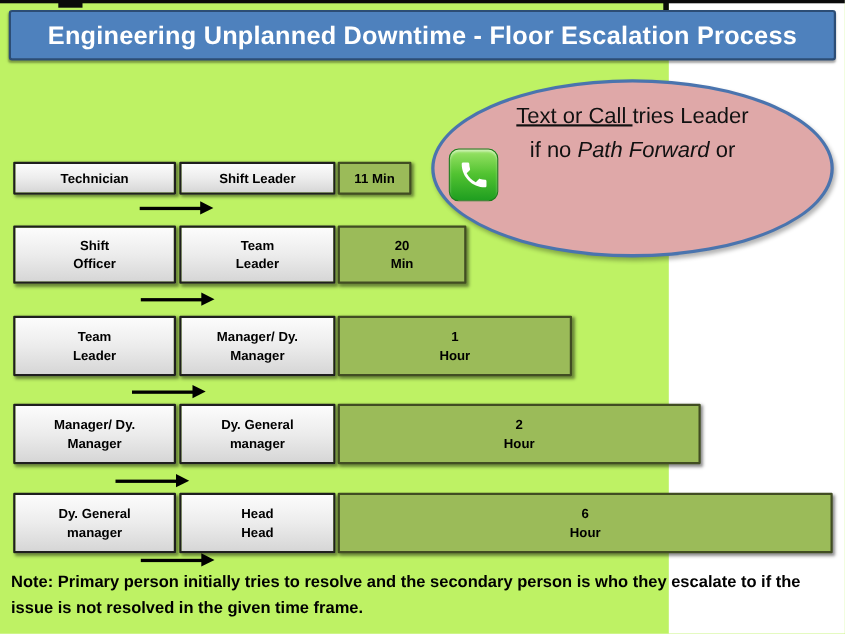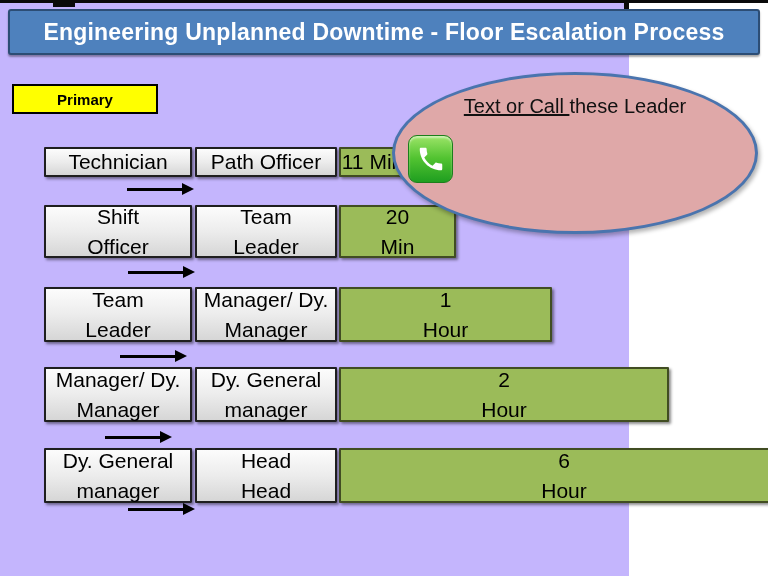--- a/index.html
+++ b/index.html
@@ -1,17 +1,17 @@
 <!DOCTYPE html>
 <html><head>
 <meta charset="utf-8">
 <style>
   html,body{margin:0;padding:0;}
   body{width:768px;height:576px;background:#fff;font-family:"Liberation Sans",sans-serif;overflow:hidden;}
-  .slide{position:relative;width:608px;height:576px;background:#c4b5fd;padding-left:21px;}
+  .slide{position:relative;width:608px;height:576px;background:#bef264;}
 
   
   .top-line{position:absolute;left:0;top:0;width:768px;height:3px;background:#0a0a0a;}
   .top-notch{position:absolute;left:53px;top:0;width:22px;height:7px;background:#0a0a0a;}
   .top-corner{position:absolute;right:0;top:0;width:5px;height:11px;background:#0a0a0a;}
 
   
   .title-bar{position:absolute;left:8px;top:9px;width:748px;height:42px;
     background:#4e81bd;border:2px solid #2c4d75;border-radius:3px;
     display:flex;align-items:center;justify-content:center;
@@ -22,22 +22,22 @@
   .legend-box{position:absolute;top:84px;height:26px;border:2px solid #000;
     display:flex;align-items:center;justify-content:center;
     font-weight:bold;font-size:15px;color:#000;}
   .legend-primary{left:12px;width:142px;background:#ffff00;}
   .legend-secondary{left:159px;width:142px;background:#ff0000;}
 
   
   .esc-row{position:absolute;left:12px;}
   .cell{position:absolute;top:0;border:2px solid #1f1f1f;border-radius:1px;
     display:flex;flex-direction:column;align-items:center;justify-content:center;
-    font-weight:normal;font-size:21px;color:#000;line-height:1.4;text-align:center;
-    box-shadow:2px 2px 3px rgba(0,0,0,.45);margin-left:32px;}
+    font-weight:bold;font-size:12px;color:#000;line-height:1.4;text-align:center;
+    box-shadow:2px 2px 3px rgba(0,0,0,.45);}
   .gray-box{background:linear-gradient(180deg,#fcfcfc 0%,#ececec 50%,#d6d6d6 100%);}
   .green-box{background:#9bbb59;border-color:#414d22;}
   .pbox{left:0;width:144px;}
   .sbox{left:151px;width:138px;}
   .tbox{left:295px;}
   .row1{top:147px;} .row1 .cell{height:26px;} .row1 .tbox{width:63px;}
   .row2{top:205px;} .row2 .cell{height:49px;text-align:center;} .row2 .tbox{width:113px;}
   .row3{top:287px;} .row3 .cell{height:51px;} .row3 .tbox{width:209px;}
   .row4{top:367px;} .row4 .cell{height:51px;} .row4 .tbox{width:326px;}
   .row5{top:448px;} .row5 .cell{height:51px;} .row5 .tbox{width:446px;}
@@ -77,30 +77,27 @@
 <div class="slide">
 
   <div class="top-line"></div>
   <div class="top-notch"></div>
   <div class="top-corner"></div>
 
   <div class="title-bar">
     <span>Engineering Unplanned Downtime - Floor Escalation Process</span>
   </div>
 
-  <div class="legend-box legend-primary">
-    <span>Primary</span>
-  </div>
 
   <div class="esc-row row1">
     <div class="cell gray-box pbox">
       <div>Technician</div>
     </div>
     <div class="cell gray-box sbox">
-      <div>Path Officer</div>
+      <div>Shift Leader</div>
     </div>
     <div class="cell green-box tbox">
       <div>11 Min</div>
     </div>
   </div>
   <div class="arrow arrow1"></div>
 
   <div class="esc-row row2">
     <div class="cell gray-box pbox">
       <div>Shift</div>
@@ -166,19 +163,23 @@
   <div class="arrow arrow5"></div>
 
   <div class="callout">
     <div class="phone-badge">
       <svg viewBox="0 0 24 24" aria-hidden="true">
         <path fill="#ffffff" d="M6.62 10.79c1.44 2.83 3.76 5.14 6.59 6.59l2.2-2.2c.27-.27.67-.36 1.02-.24 1.12.37 2.33.57 3.57.57.55 0 1 .45 1 1V20c0 .55-.45 1-1 1-9.39 0-17-7.61-17-17 0-.55.45-1 1-1h3.5c.55 0 1 .45 1 1 0 1.25.2 2.45.57 3.57.11.35.03.74-.25 1.02l-2.2 2.2z"></path>
       </svg>
     </div>
     <div class="callout-text">
       <div>
-        <span class="u">Text or Call </span><span>these Leader</span>
+        <span class="u">Text or Call </span><span>tries Leader</span>
+      </div>
+      <div>
+        <span>if no </span><span class="i">Path Forward</span><span> or</span>
       </div>
     </div>
   </div>
 
+  <div class="note">Note: Primary person initially tries to resolve and the secondary person is  who they escalate to if the issue is not resolved in the given time frame.</div>
 
 </div>
 
 </body></html>

